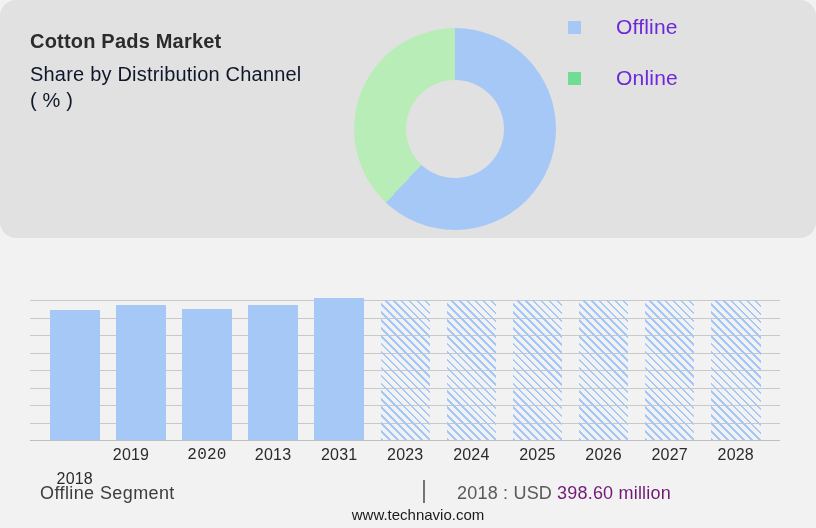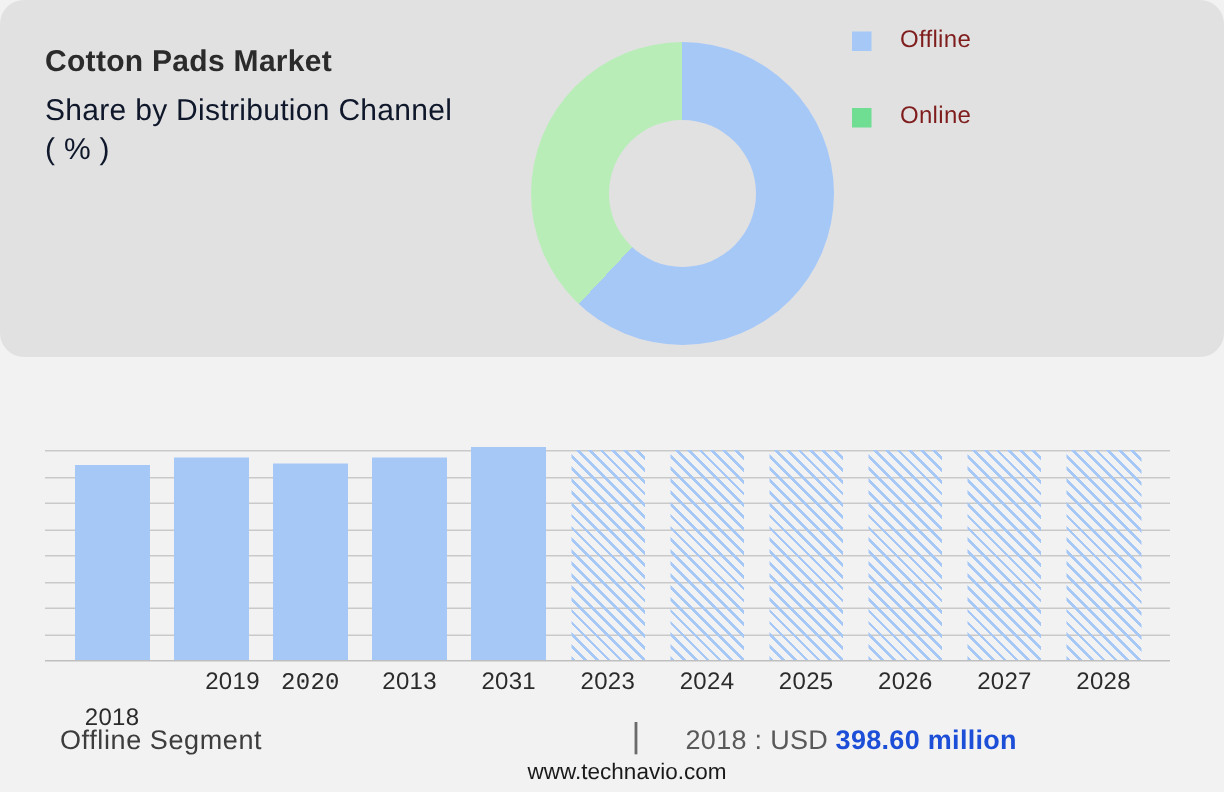--- a/index.html
+++ b/index.html
@@ -29,21 +29,21 @@
     border-radius:50%;
   }
   .donut-hole{
     position:absolute;left:52px;top:52px;width:98px;height:98px;
     border-radius:50%;background:#e1e1e2;
   }
   
   .legend{position:absolute;left:568px;top:15px;}
   .legend-item{display:flex;align-items:center;height:24px;margin-bottom:27px;}
   .legend-swatch{width:13px;height:13px;margin-right:19px;flex:0 0 13px;}
-  .legend-label{font-size:16px;color:#7f1d1d;letter-spacing:.2px;}
+  .legend-label{font-size:21px;color:#6d28d9;letter-spacing:.2px;margin-left:16px;}
   
   .plot{
     position:absolute;left:30px;top:300px;width:750px;height:140px;
   }
   .gridline{
     position:absolute;left:0;width:750px;height:1px;background:#c9c9c9;
   }
   .gridline.baseline{background:#bfbfbf;}
   .bar{
     position:absolute;bottom:0;width:49.5px;background:#a6c8f7;
@@ -65,21 +65,21 @@
     font-size:18px;color:#3d3d3d;letter-spacing:.4px;
   }
   .stat-separator{
     position:absolute;left:421px;top:477px;
     font-size:23px;color:#6b6b6b;font-weight:200;
   }
   .stat-line{
     position:absolute;left:457px;top:483px;
     font-size:18px;color:#595959;letter-spacing:.2px;
   }
-  .stat-line .stat-value{font-weight:bold;color:#1d4ed8;margin-left:5px;}
+  .stat-line .stat-value{font-weight:normal;color:#701a75;margin-left:5px;}
   .site-url{
     position:absolute;left:0;top:506px;width:836px;text-align:center;
     font-size:15px;color:#1a1a1a;
   }
 </style>
 </head>
 <body>
 
 <div class="top-section">
   <div class="title-block">
@@ -110,21 +110,21 @@
   <div class="gridline" style="top:35px"></div>
   <div class="gridline" style="top:52.5px"></div>
   <div class="gridline" style="top:70px"></div>
   <div class="gridline" style="top:87.5px"></div>
   <div class="gridline" style="top:105px"></div>
   <div class="gridline" style="top:122.5px"></div>
   <div class="gridline baseline" style="top:140px"></div>
 <div class="bar" style="left: 20px; width: 49.5px; height: 129.9px;"></div>
     <div class="xlabel" style="left: 11.75px; margin-top: 24px;">2018</div>
     <div class="bar" style="left: 86.1px; width: 49.5px; height: 135.3px;"></div>
-    <div class="xlabel" style="left: 92px;">2019</div>
+    <div class="xlabel" style="left: 68px;">2019</div>
     <div class="bar" style="left: 152.2px; width: 49.5px; height: 130.7px;"></div>
     <div class="xlabel" style="left: 143.95px; font-family: Liberation Mono, monospace;">2020</div>
     <div class="bar" style="left: 218.3px; width: 49.5px; height: 134.9px;"></div>
     <div class="xlabel" style="left: 210.05px;">2013</div>
     <div class="bar" style="left: 284.4px; width: 49.5px; height: 142.3px;"></div>
     <div class="xlabel" style="left: 276.15px;">2031</div>
     <div class="bar forecast" style="left: 350.5px; width: 49.5px; height: 140px;"></div>
     <div class="xlabel" style="left: 342.25px;">2023</div>
     <div class="bar forecast" style="left: 416.6px; width: 49.5px; height: 140px;"></div>
     <div class="xlabel" style="left: 408.35px;">2024</div>

